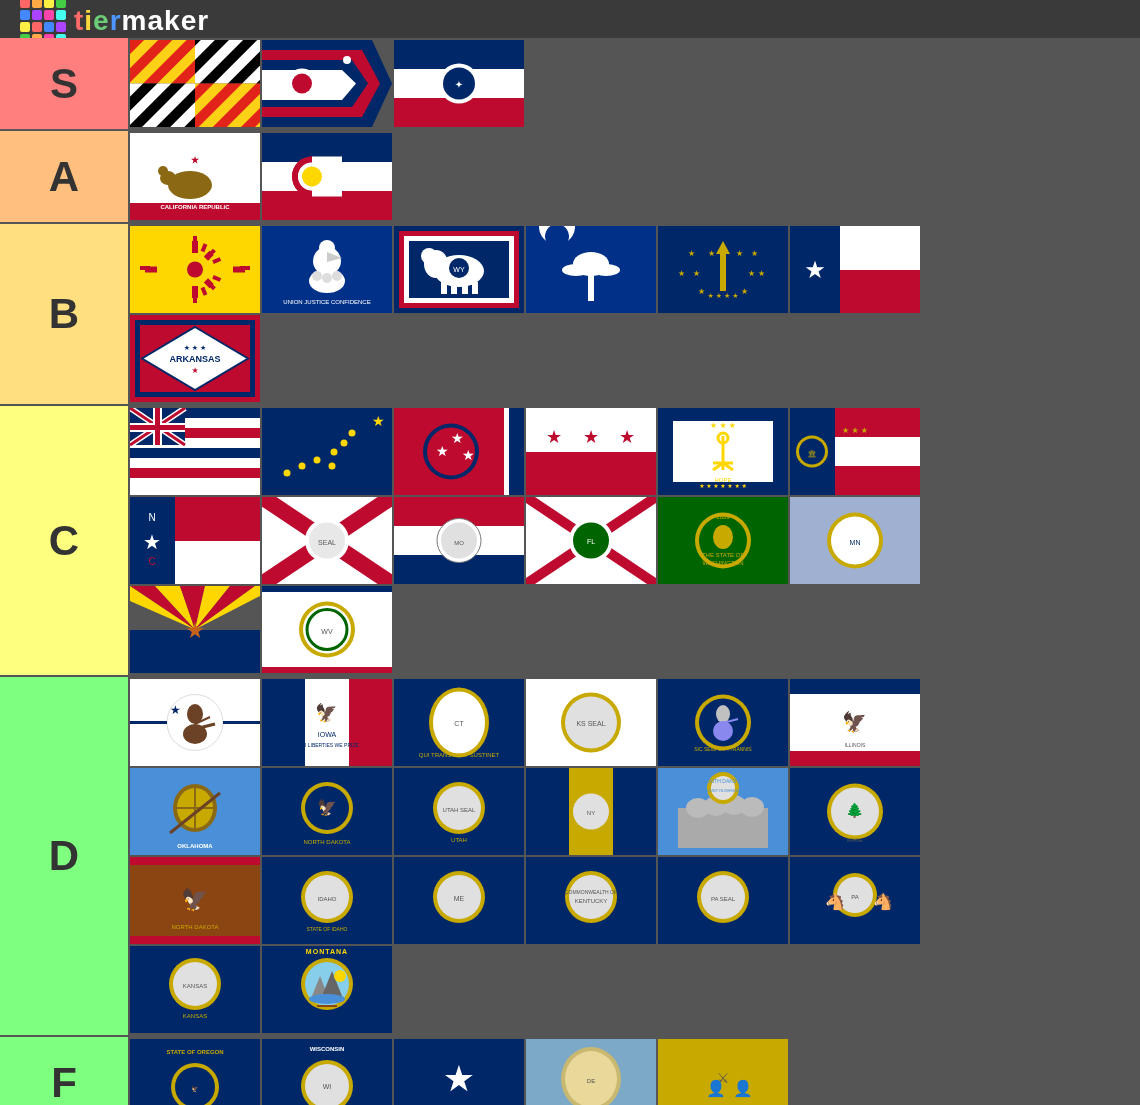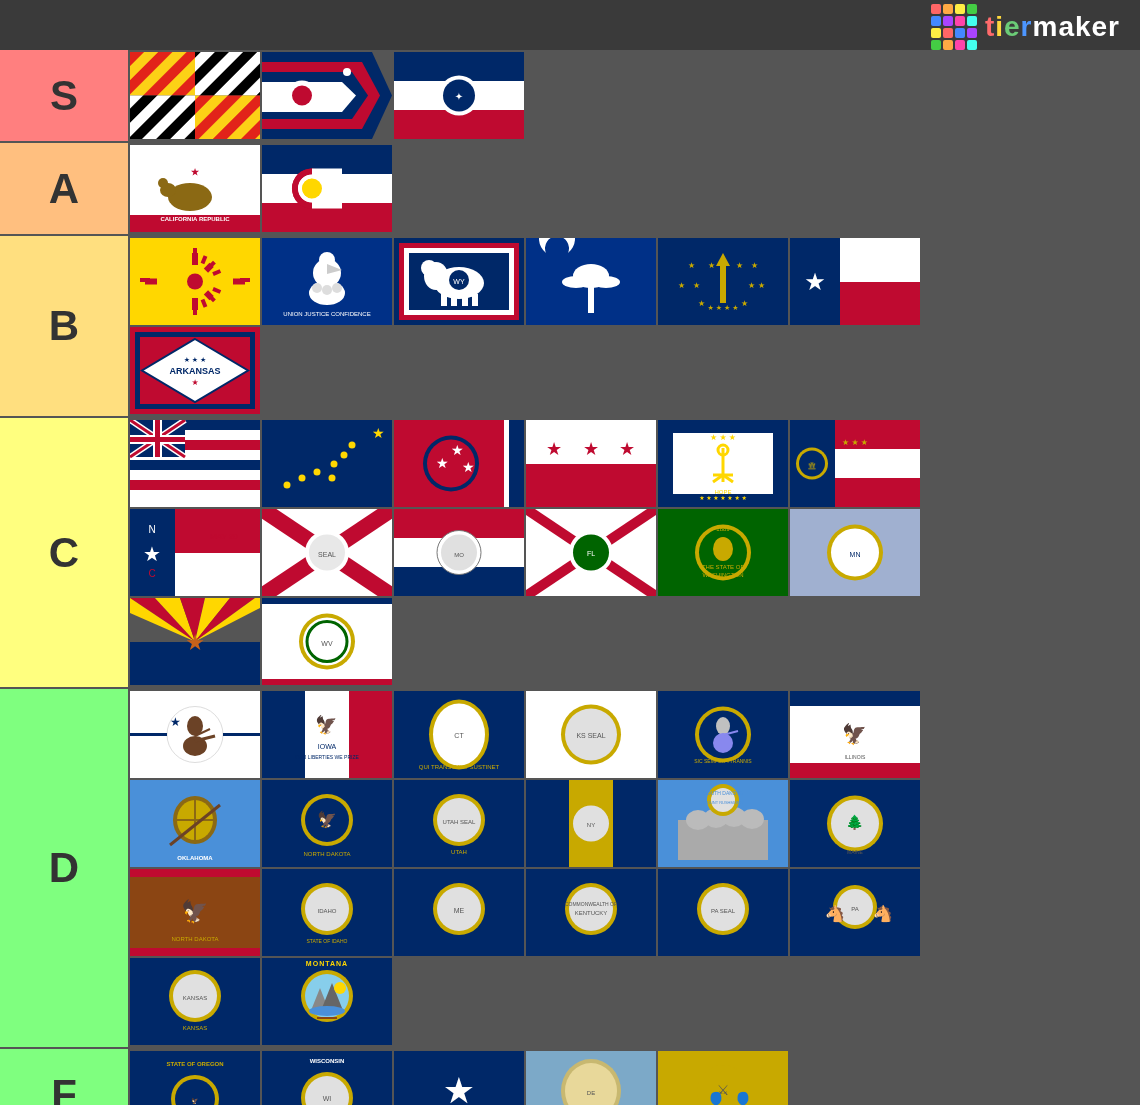--- a/index.html
+++ b/index.html
@@ -6,24 +6,23 @@
     body {
       background: #3a3a3a;
       font-family: Arial, sans-serif;
       width: 1140px;
       min-height: 1105px;
     }
 
     .header {
       background: #3a3a3a;
       display: flex;
-      justify-content: flex-end;
       align-items: center;
       padding: 8px 20px 4px 20px;
-      height: 50px;
+      height: 38px;
     }
 
     .tiermaker-logo {
       display: flex;
       align-items: center;
       gap: 8px;
     }
 
     .logo-grid {
       display: grid;

